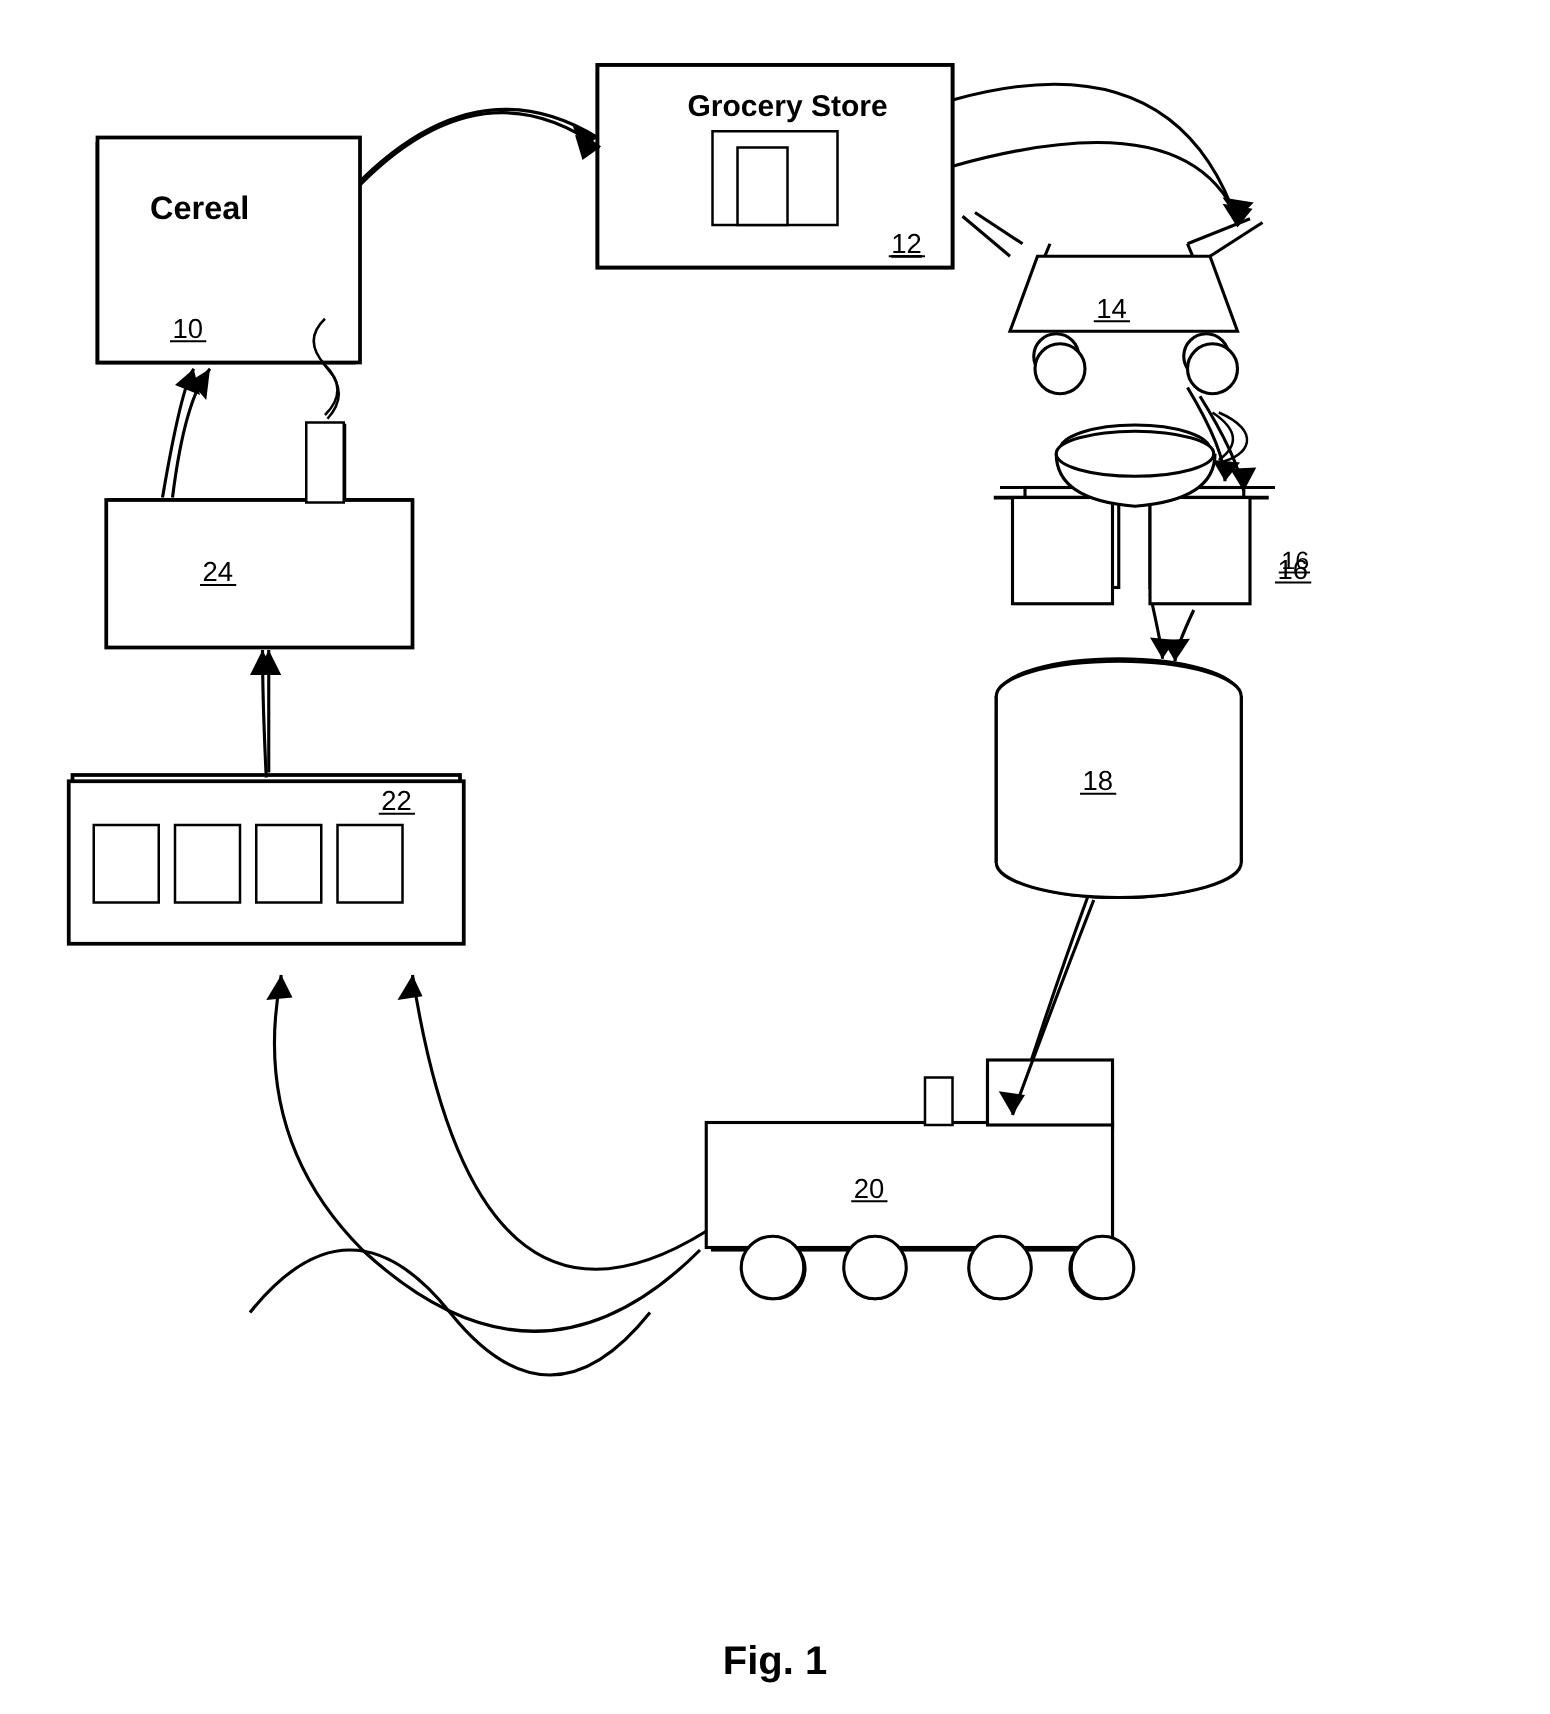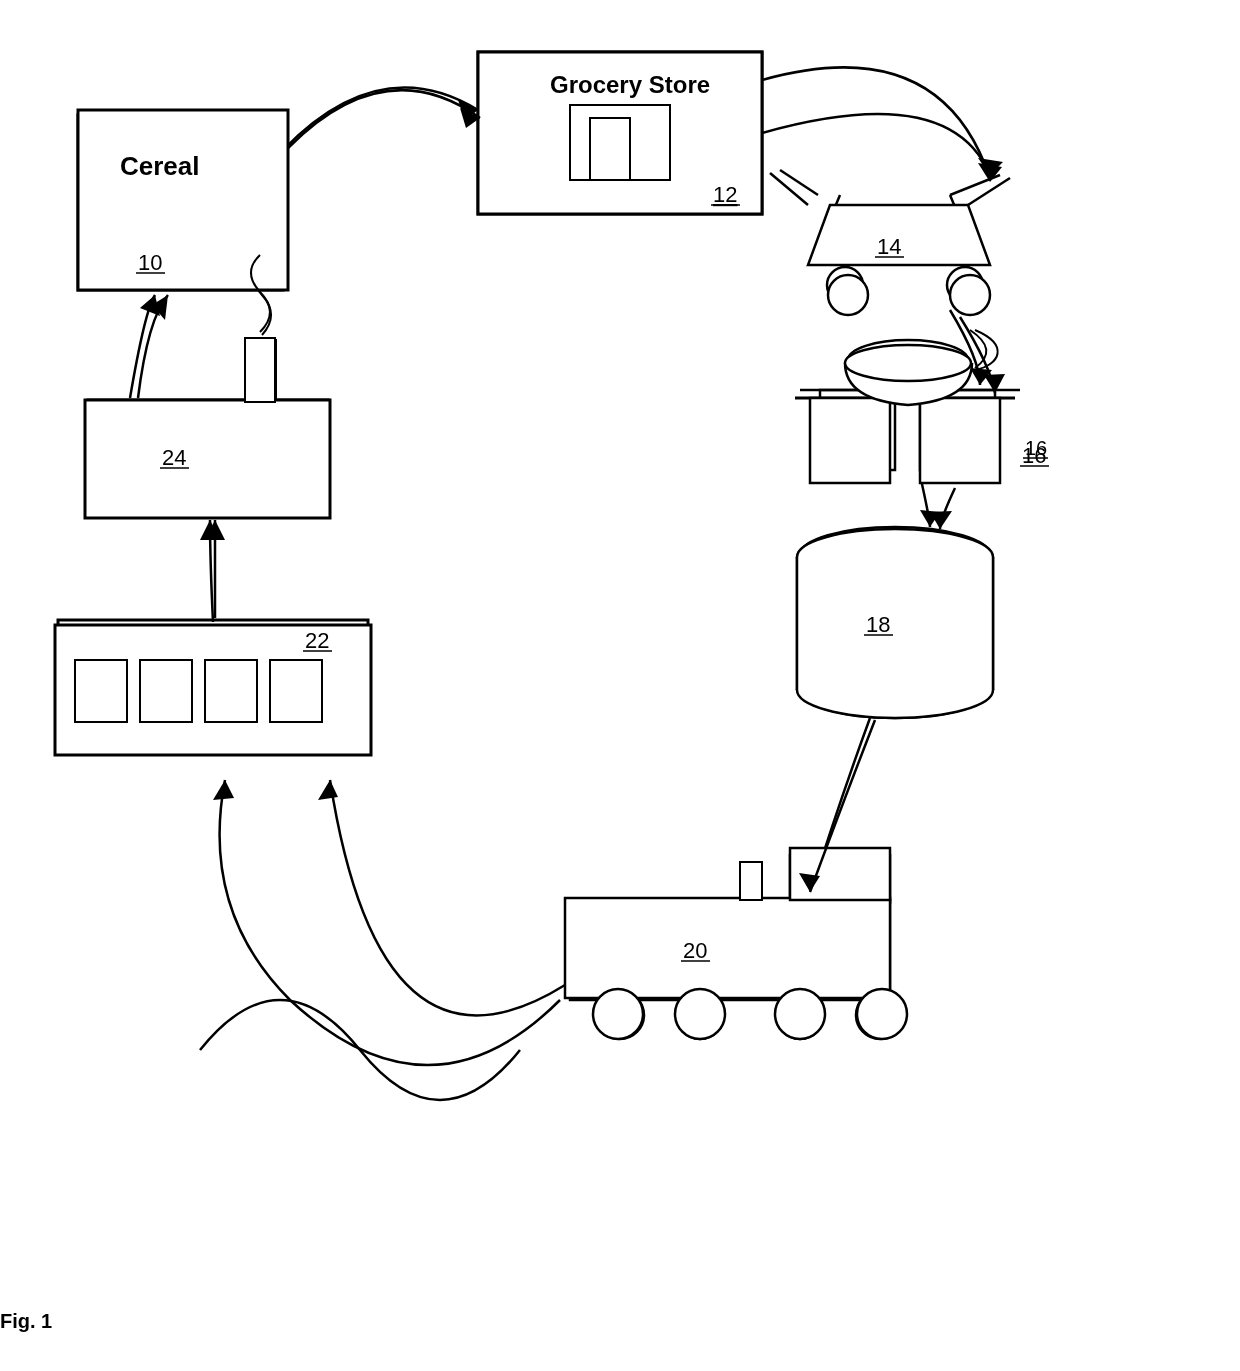--- a/index.html
+++ b/index.html
@@ -10,21 +10,22 @@
       font-family: Arial, sans-serif;
       position: relative;
       overflow: hidden;
     }
     .diagram-container {
       width: 1240px;
       height: 1300px;
       position: relative;
     }
     .fig-caption {
-      font-size: 20px;
+      text-align: center;
+      font-size: 32px;
       font-weight: bold;
       padding-top: 10px;
     }
 
     
     .svg-overlay {
       position: absolute;
       top: 0;
       left: 0;
       width: 1240px;

